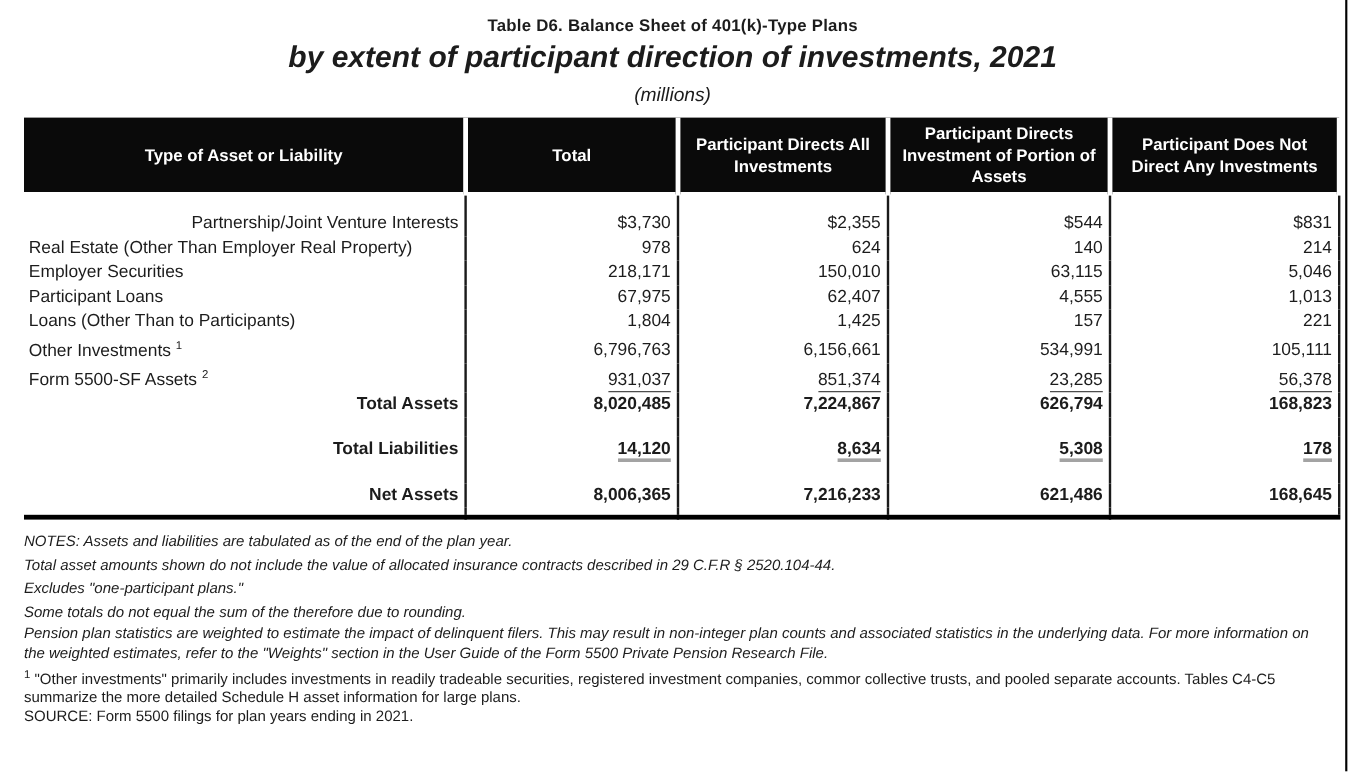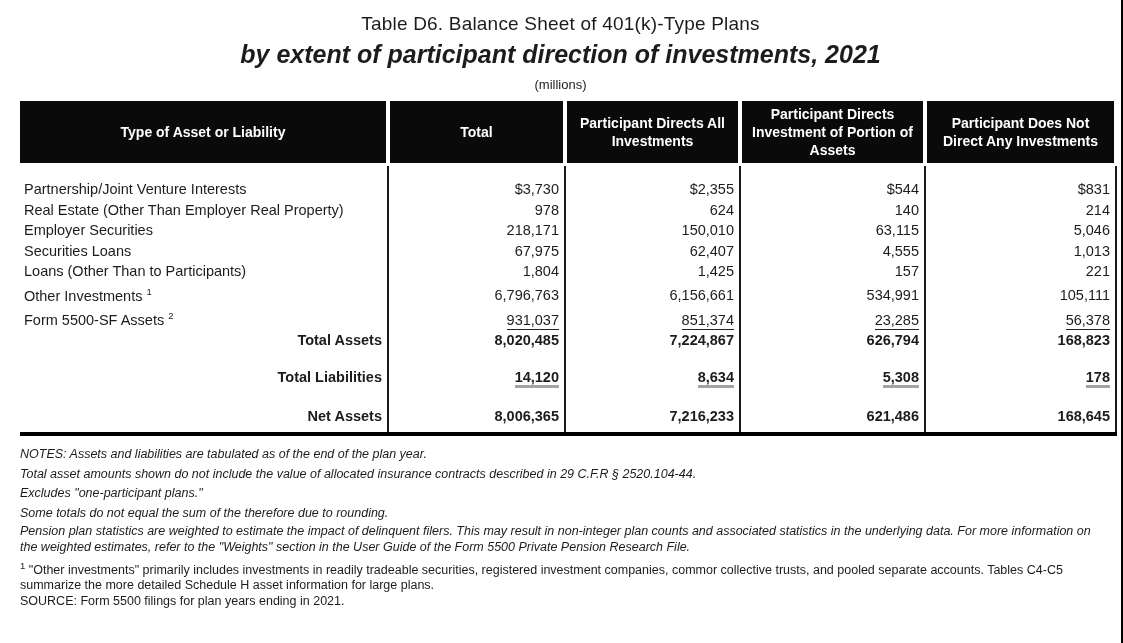--- a/index.html
+++ b/index.html
@@ -8,23 +8,23 @@
     width:1123px;height:643px;
     box-sizing:border-box;
     background:#ffffff;
     color:#1c1c1c;
     font-family:"Liberation Sans", sans-serif;
     border-right:2px solid #000;
     overflow:hidden;
   }
   
   .title-block{padding-top:13px;text-align:center;}
-  .t1{font-size:19px;font-weight:normal;letter-spacing:.2px;}
+  .t1{font-size:14px;font-weight:bold;letter-spacing:.2px;}
   .t2{font-size:25px;font-weight:bold;font-style:italic;margin-top:5px;}
-  .t3{font-size:13px;margin-top:8px;}
+  .t3{font-size:16px;font-style:italic;margin-top:8px;}
   
   table{
     border-collapse:collapse;
     table-layout:fixed;
     margin:9px 0 0 20px;
     width:1096px;
     border-bottom:4px solid #000;
   }
   col.c1{width:368px;} col.c2{width:177px;} col.c3{width:175px;}
   col.c4{width:185px;} col.c5{width:191px;}
@@ -37,21 +37,21 @@
     border-bottom:3px solid #ffffff;
   }
   td{
     border-right:2px solid #1a1a1a;
     font-size:14.5px;line-height:20.5px;
     padding:0 5px;vertical-align:bottom;
     white-space:nowrap;overflow:hidden;
   }
   td.label{text-align:left;padding-left:4px;}
   td.val{text-align:right;}
-  tr.first td{padding-top:13px;}
+  tr.first td{padding-top:13px;text-align:right;}
   tr.r-total td, tr.r-total-underline td{font-weight:bold;text-align:right;}
   .u1{display:inline-block;border-bottom:1.5px solid #222;line-height:17px;}
   .u2{display:inline-block;border-bottom:3px solid #a3a3a3;line-height:16px;}
   sup{font-size:9.5px;}
   
   .notes{margin:10px 14px 0 20px;font-size:12.5px;}
   .note{margin:0 0 2.5px 0;line-height:17px;}
   .it{font-style:italic;}
   .footnote{margin:0;line-height:15.5px;}
 </style>
@@ -99,21 +99,21 @@
           <td class="val"><span>214</span></td>
         </tr>
         <tr class="r-normal">
           <td class="label">Employer Securities</td>
           <td class="val"><span>218,171</span></td>
           <td class="val"><span>150,010</span></td>
           <td class="val"><span>63,115</span></td>
           <td class="val"><span>5,046</span></td>
         </tr>
         <tr class="r-normal">
-          <td class="label">Securities Loans</td>
+          <td class="label">Participant Loans</td>
           <td class="val"><span>67,975</span></td>
           <td class="val"><span>62,407</span></td>
           <td class="val"><span>4,555</span></td>
           <td class="val"><span>1,013</span></td>
         </tr>
         <tr class="r-normal">
           <td class="label">Loans (Other Than to Participants)</td>
           <td class="val"><span>1,804</span></td>
           <td class="val"><span>1,425</span></td>
           <td class="val"><span>157</span></td>

